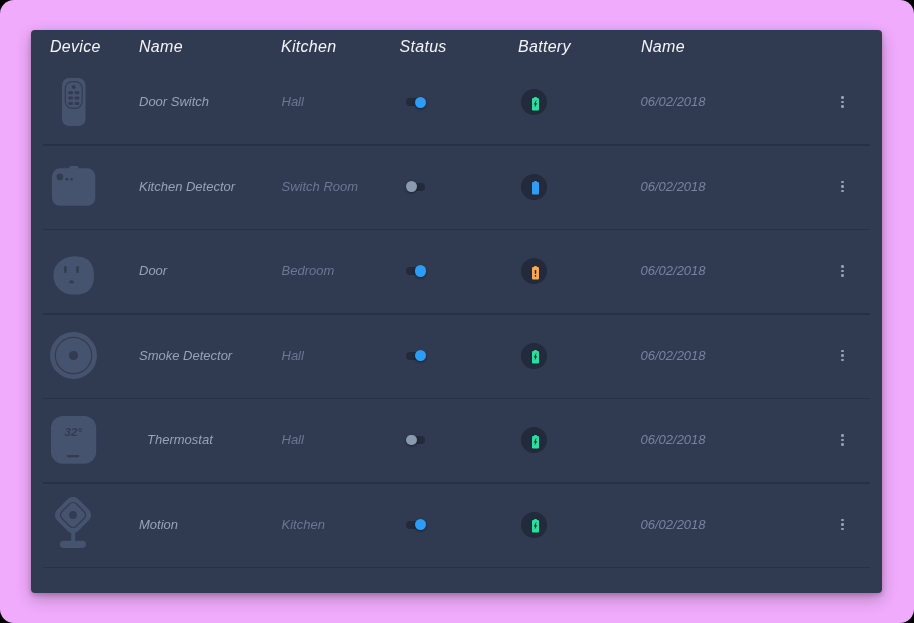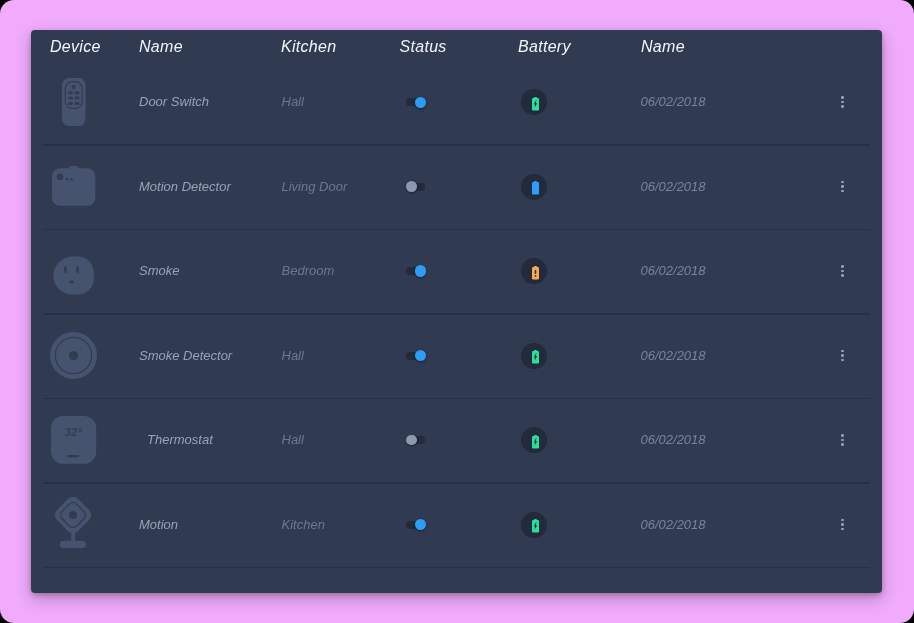--- a/index.html
+++ b/index.html
@@ -52,22 +52,22 @@
         <div class="kdot" style="top:9px"></div>
       </div>
 <div class="sep" style="top:198.9px"></div>
 <svg style="position:absolute;left:21.1px;top:136.27499999999998px" width="44" height="40" viewBox="0 0 44 40">
 <rect x="17.3" y="0" width="9" height="5" rx="1.5" fill="#46536e"></rect>
 <rect x="0" y="2.3" width="43.3" height="37.5" rx="8" fill="#46536e"></rect>
 <circle cx="7.9" cy="10.9" r="3.3" fill="#323b4f"></circle>
 <circle cx="15" cy="13.2" r="1.4" fill="#323b4f"></circle>
 <circle cx="19.6" cy="13.2" r="1.2" fill="#323b4f"></circle>
 </svg>
-      <div class="t" style="left:108px;top:149.7px;color:#98a3b6">Motion Detector</div>
-<div class="t" style="left:250.5px;top:149.7px;color:#6c7890">Living Door</div>
+      <div class="t" style="left:108px;top:149.7px;color:#98a3b6">Kitchen Detector</div>
+<div class="t" style="left:250.5px;top:149.7px;color:#6c7890">Switch Room</div>
 <div class="track" style="left:375px;top:152.7px"></div>
 <div class="knob" style="left:375.1px;top:151.3px;width:10.8px;height:10.8px;background:#8b9aae;box-shadow:0 1px 2.5px rgba(0,0,0,0.4)"></div>
 <div class="chip" style="left:490px;top:143.7px">
         <svg width="7" height="14" viewBox="0 0 7.4 14" preserveAspectRatio="none" style="position:absolute;left:10.5px;top:7.5px">
 <rect x="2.2" y="0" width="3" height="2" rx="0.6" fill="#2f9cf5"></rect>
 <rect x="0" y="1.1" width="7.4" height="12.4" rx="1.2" fill="#2f9cf5"></rect>
 </svg>
       </div>
 <div class="t" style="left:609.5px;top:149.7px;color:#78849c">06/02/2018</div>
 <div style="position:absolute;left:810.0px;top:150.7px;width:3px;height:12px">
@@ -75,21 +75,21 @@
         <div class="kdot" style="top:4.5px"></div>
         <div class="kdot" style="top:9px"></div>
       </div>
 <div class="sep" style="top:283.4px"></div>
 <svg style="position:absolute;left:21.6px;top:226.025px" width="42" height="39" viewBox="0 0 42 39">
 <path d="M19.5 0.4 C 9 0.8 0.4 9 0.4 19.5 C 0.4 30 8.8 38.6 19.3 38.6 C 23.5 38.6 30.5 38.4 34.8 35.2 C 39.2 31.9 41 26.5 41 20.5 C 41 13.5 39.6 7.8 35.2 4.1 C 31.2 0.8 24.5 0.2 19.5 0.4 Z" fill="#46536e"></path>
 <rect x="11.1" y="10.1" width="2.5" height="6.9" rx="1.1" fill="#323b4f"></rect>
 <rect x="23.3" y="10.1" width="2.5" height="6.9" rx="1.1" fill="#323b4f"></rect>
 <path d="M16.2 26.7 a 2.35 2.35 0 0 1 4.7 0 l 0 0.2 a 0.4 0.4 0 0 1 -0.4 0.4 l -3.9 0 a 0.4 0.4 0 0 1 -0.4 -0.4 Z" fill="#323b4f"></path>
 </svg>
-      <div class="t" style="left:108px;top:234.1px;color:#98a3b6">Smoke</div>
+      <div class="t" style="left:108px;top:234.1px;color:#98a3b6">Door</div>
 <div class="t" style="left:250.5px;top:234.1px;color:#6c7890">Bedroom</div>
 <div class="track" style="left:375px;top:237.1px"></div>
 <div class="knob" style="left:383.7px;top:235.4px;width:11.5px;height:11.5px;background:#2d9cf5;box-shadow:0 1px 2.5px rgba(0,0,0,0.45)"></div>
 <div class="chip" style="left:490px;top:228.1px">
         <svg width="7" height="14" viewBox="0 0 7.4 14" preserveAspectRatio="none" style="position:absolute;left:10.5px;top:7.5px">
 <rect x="2.2" y="0" width="3" height="2" rx="0.6" fill="#f7a851"></rect>
 <rect x="0" y="1.1" width="7.4" height="12.4" rx="1.2" fill="#f7a851"></rect>
 <rect x="2.9" y="3.9" width="1.6" height="4.1" rx="0.7" fill="#222a3c"></rect>
           <rect x="2.9" y="9.1" width="1.6" height="1.6" rx="0.6" fill="#222a3c"></rect>
         </svg>

